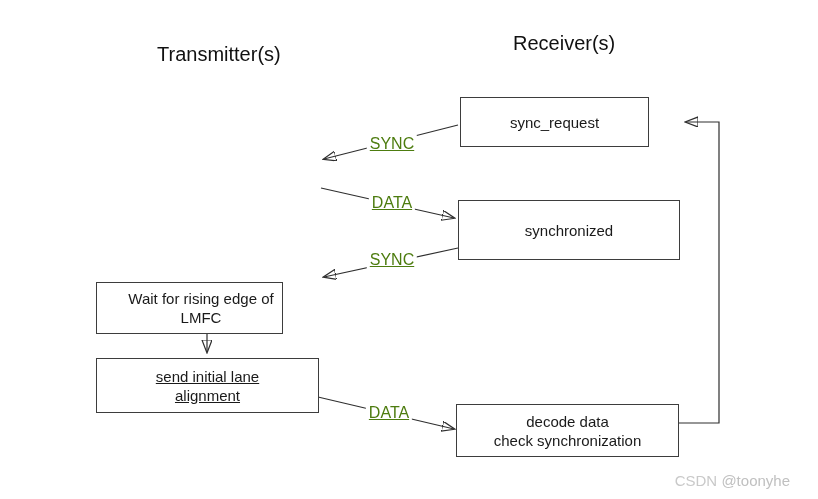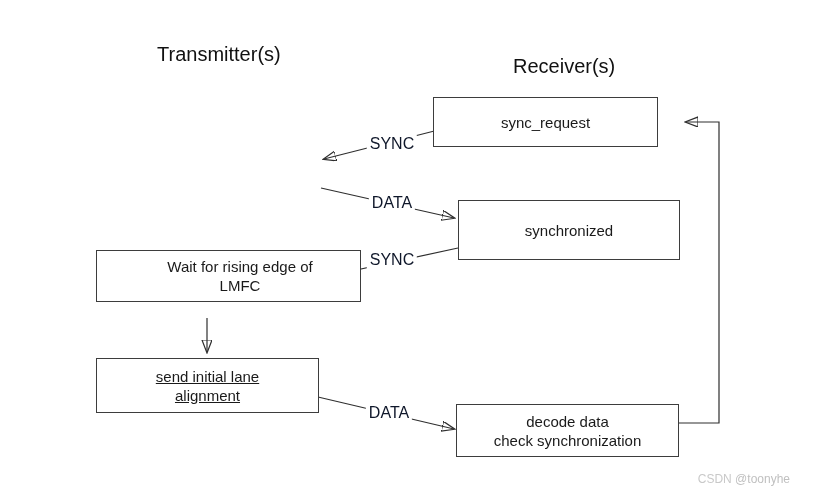--- a/index.html
+++ b/index.html
@@ -37,26 +37,27 @@
     white-space:pre-line;
     box-sizing:border-box;
   }
   .edge-label{
     position:absolute;
     transform:translate(-50%,-50%);
     background:#ffffff;
     padding:0 3px;
     font-size:16px;
     white-space:nowrap;
-    color:#0f172a;
+    color:#4d7c0f;
+    text-decoration:underline;
   }
   .watermark{
     position:absolute;
     right:28px;top:472px;
-    font-size:12px;
+    font-size:15px;
     color:var(--watermark-color);
     white-space:nowrap;
   }
   .watermark .user{color:#c0c0c0;}
 </style>
 </head>
 <body>
 
 <div class="stage">
 
@@ -69,30 +70,30 @@
     <path d="M458,125 L324,159" marker-end="url(#arrow)"></path>
     <path d="M321,188 L454,218" marker-end="url(#arrow)"></path>
     <path d="M458,248 L324,277" marker-end="url(#arrow)"></path>
     <path d="M207,318 L207,352" marker-end="url(#arrow)"></path>
     <path d="M318,397 L454,429" marker-end="url(#arrow)"></path>
     <path d="M679,423 L719,423 L719,122 L686,122" marker-end="url(#arrow)"></path>
   </svg>
 
   <div class="col-header" style="left:157px;top:43px;">Transmitter(s)</div>
 
-  <div class="col-header" style="left:513px;top:55px;">Receiver(s)</div>
+  <div class="col-header" style="left:513px;top:32px;">Receiver(s)</div>
 
 
-  <div class="node" style="left:96px;top:250px;width:265px;height:52px;padding-left:23px;">Wait for rising edge of
+  <div class="node" style="left:96px;top:282px;width:187px;height:52px;padding-left:23px;">Wait for rising edge of
 LMFC</div>
 
   <div class="node" style="left:96px;top:358px;width:223px;height:55px;text-decoration:underline;">send initial lane
 alignment</div>
 
-  <div class="node" style="left:433px;top:97px;width:225px;height:50px;text-align:center;">sync_request</div>
+  <div class="node" style="left:460px;top:97px;width:189px;height:50px;text-align:center;">sync_request</div>
 
   <div class="node" style="left:458px;top:200px;width:222px;height:60px;">synchronized</div>
 
   <div class="node" style="left:456px;top:404px;width:223px;height:53px;text-align:center;">decode data
 check synchronization</div>
 
   <div class="edge-label" style="left:392px;top:144px;">SYNC</div>
 
   <div class="edge-label" style="left:392px;top:203px;">DATA</div>
 

